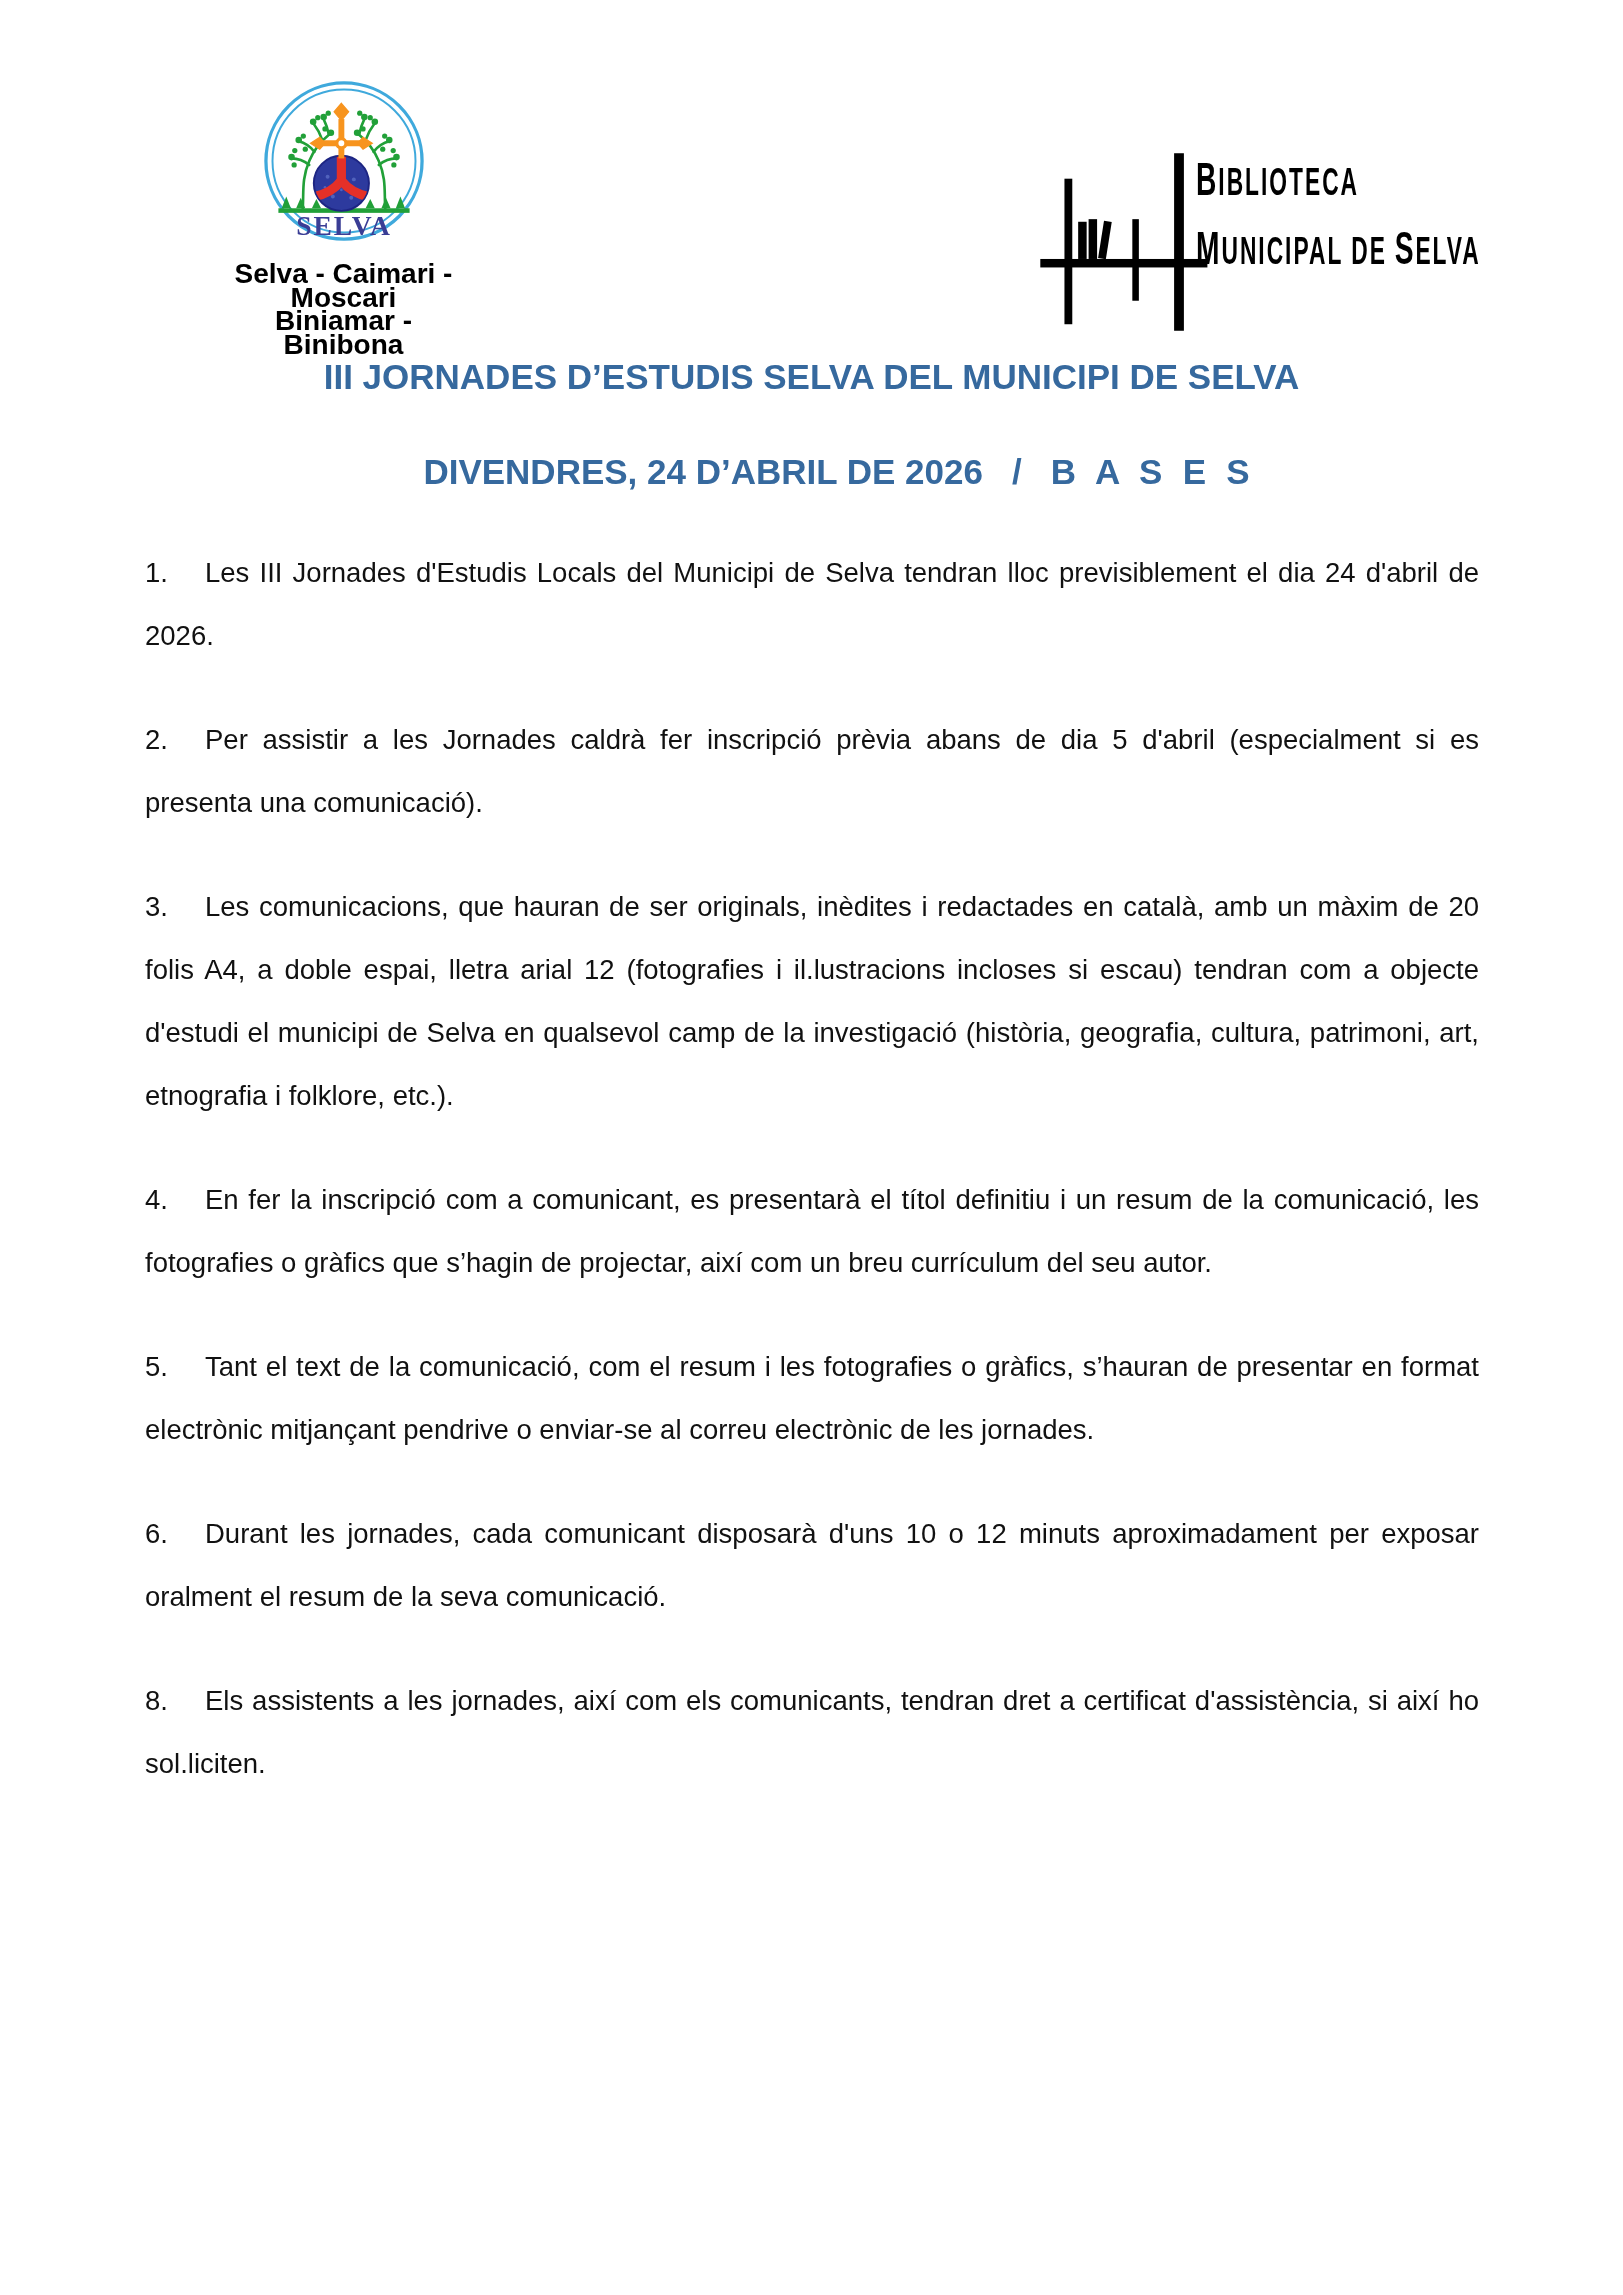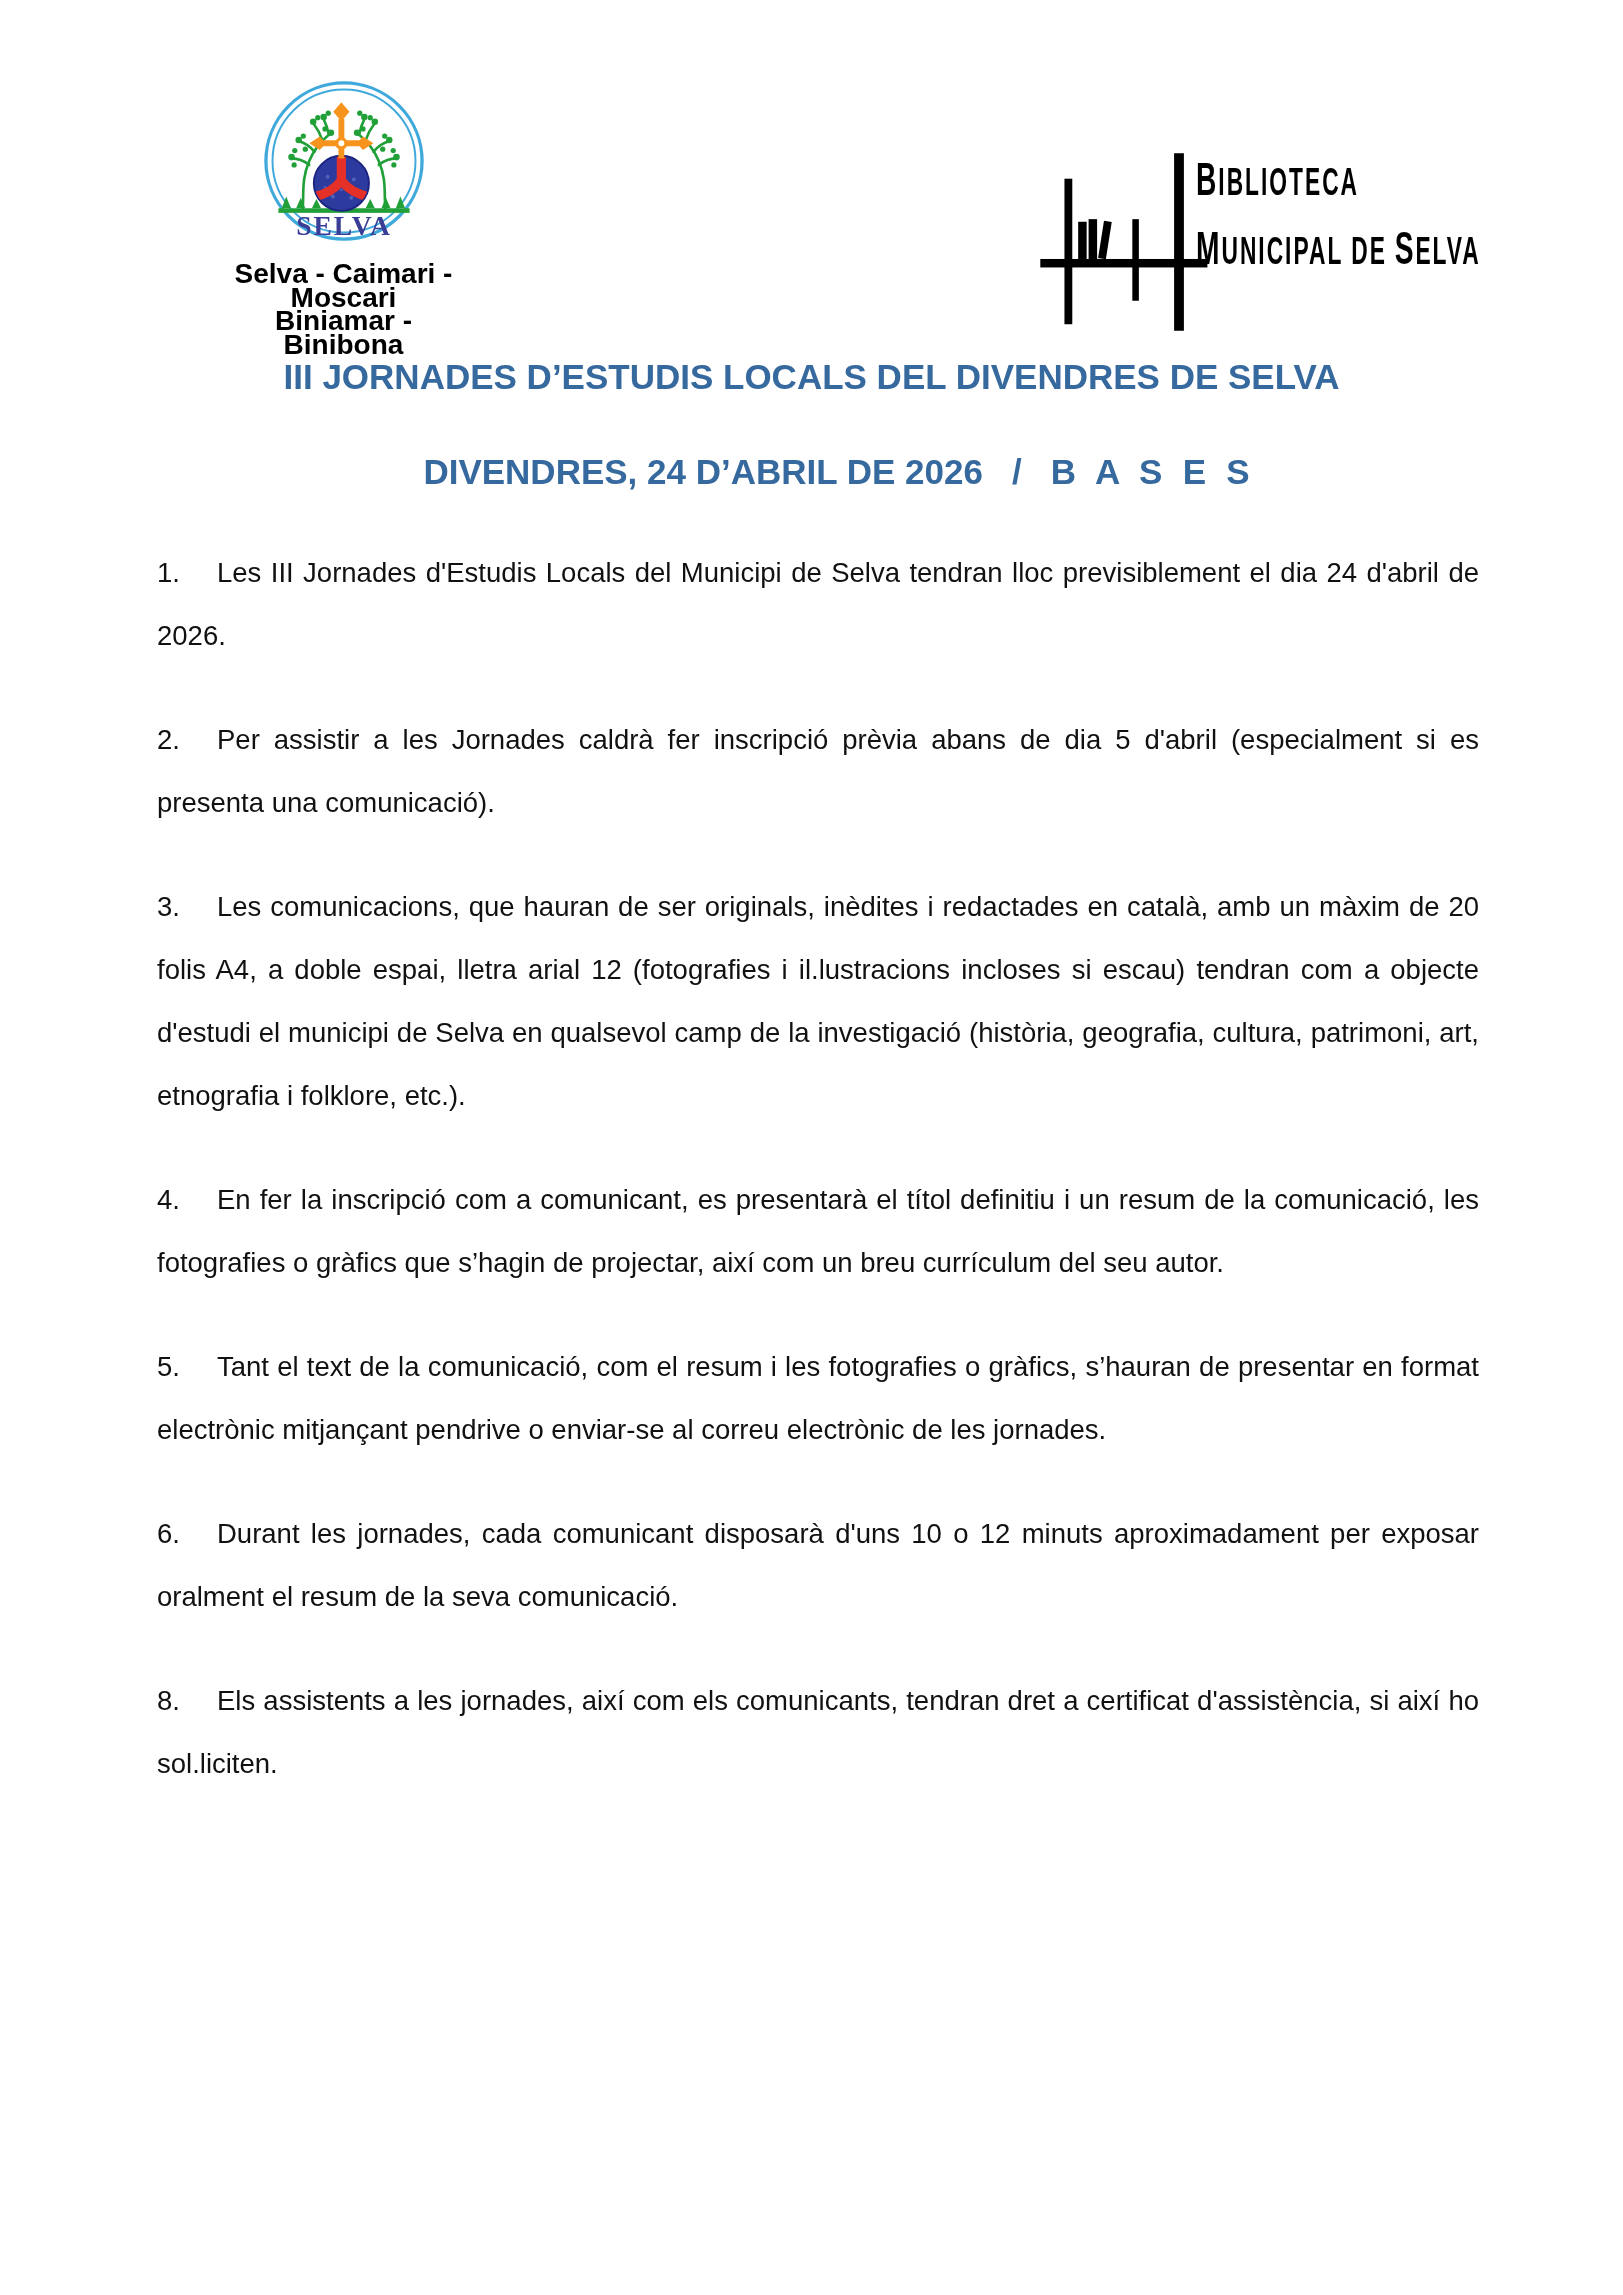--- a/index.html
+++ b/index.html
@@ -25,21 +25,21 @@
   .lib-line2{top:73px;}
   
   .doc-title{position:absolute;left:0;width:1623px;text-align:center;
              font-weight:700;font-size:35px;line-height:39px;color:#36699e;}
   .doc-title-1{top:357px;}
   .doc-title-2{top:452px;padding-left:25px;}
   .sub-sep{margin:0 29px;}
   .sub-bases{word-spacing:10.5px;}
   
   .content{position:absolute;top:541px;left:145px;width:1334px;}
-  .content p{font-size:27.5px;line-height:63px;margin:0 0 41px 12px;
+  .content p{font-size:27.5px;line-height:63px;margin:0 0 41px 0;
              text-align:justify;color:#111;}
   .content p:last-child{margin-bottom:0;}
   .pnum{display:inline-block;min-width:60px;}
 </style>
 </head>
 <body>
 
 <div class="page">
 
   <div class="selva-logo">
@@ -150,21 +150,21 @@
     <div class="lib-text">
       <div class="lib-line lib-line1">
         <span class="big">B</span><span class="small">IBLIOTECA</span>
       </div>
       <div class="lib-line lib-line2">
         <span class="big">M</span><span class="small">UNICIPAL DE</span><span class="big sp">S</span><span class="small">ELVA</span>
       </div>
     </div>
   </div>
 
-  <div class="doc-title doc-title-1">III JORNADES D’ESTUDIS LOCALS DEL DIVENDRES DE SELVA</div>
+  <div class="doc-title doc-title-1">III JORNADES D’ESTUDIS SELVA DEL MUNICIPI DE SELVA</div>
   <div class="doc-title doc-title-2">
     <span>DIVENDRES, 24 D’ABRIL DE 2026</span><span class="sub-sep">/</span><span class="sub-bases">B A S E S</span>
   </div>
 
   <div class="content">
     <p>
       <span class="pnum">1.</span><span>Les III Jornades d'Estudis Locals del Municipi de Selva tendran lloc previsiblement el dia 24 d'abril de 2026.</span></p>
     <p>
       <span class="pnum">2.</span><span>Per assistir a les Jornades caldrà fer inscripció prèvia abans de dia 5 d'abril (especialment si es presenta una comunicació).</span></p>
     <p>

